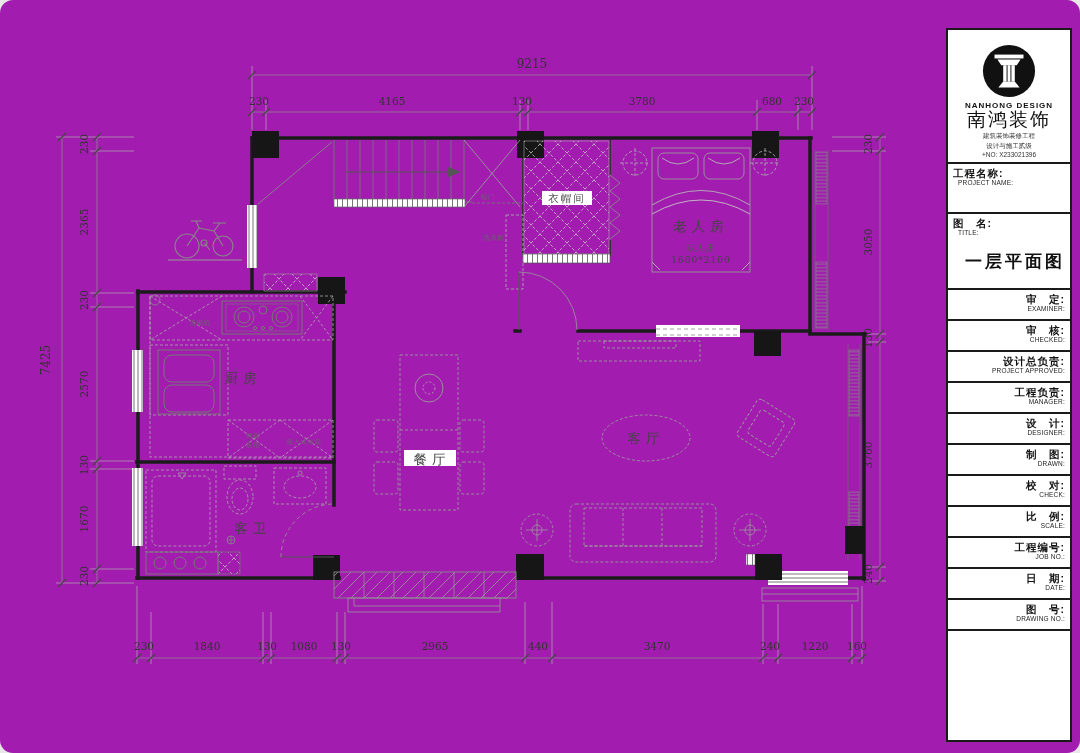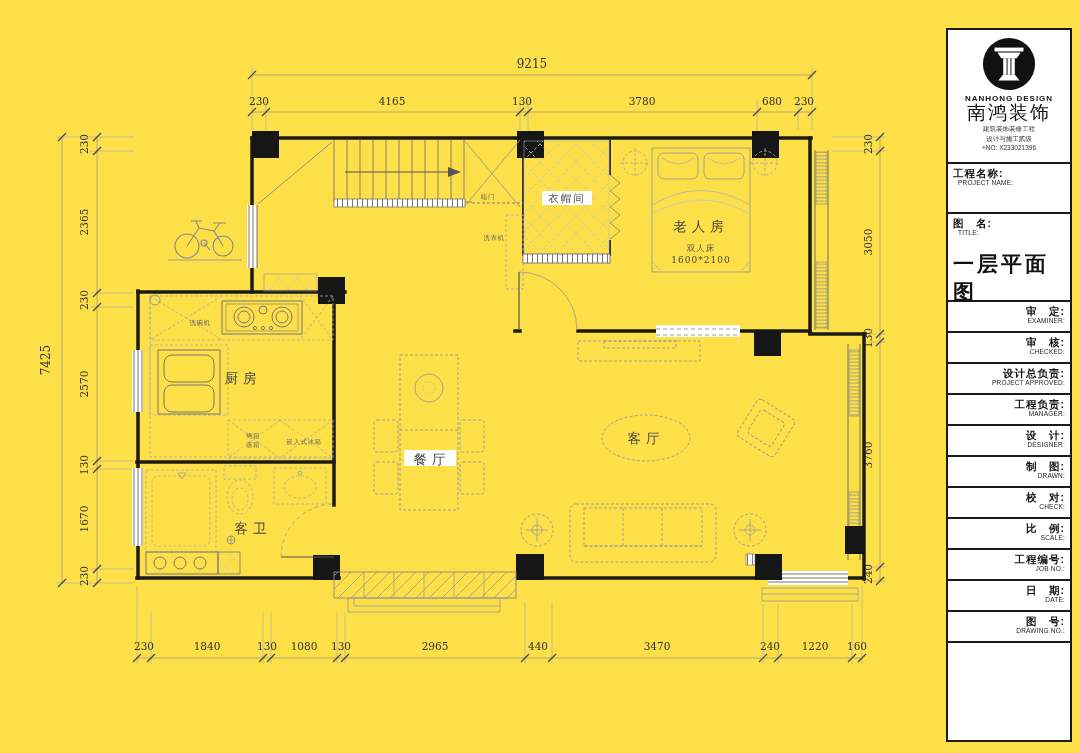--- a/index.html
+++ b/index.html
@@ -1,32 +1,32 @@
 <!DOCTYPE html>
 <html><head>
 <meta charset="utf-8">
 <style>
   html,body{margin:0;padding:0;background:#e8e8e8;}
-  #sheet{position:relative;width:1080px;height:753px;background:#fde047;overflow:hidden;
-         font-family:"Liberation Sans",sans-serif;}
+  #sheet{position:relative;width:1080px;height:753px;background:#a21caf;overflow:hidden;
+         font-family:"Liberation Sans",sans-serif;border-radius:13px;}
   #plan-svg{position:absolute;left:0;top:0;}
   
   .tb-box{position:absolute;left:946px;top:28px;width:126px;height:714px;border:2px solid #1a1a1a;
           background:#fff;display:flex;flex-direction:column;box-sizing:border-box;}
   .tb-sec{border-bottom:2px solid #1a1a1a;box-sizing:border-box;padding:3px 5px 2px 5px;flex:none;}
-  .tb-logo{height:134px;display:flex;flex-direction:column;align-items:center;justify-content:flex-start;padding-top:6px;}
+  .tb-logo{height:134px;display:flex;flex-direction:column;align-items:center;justify-content:flex-end;padding-top:6px;}
   .brand-en{font-size:8px;letter-spacing:1px;font-weight:bold;color:#111;margin-top:2px;white-space:nowrap;}
   .brand-cn{font-size:19px;font-weight:normal;color:#111;letter-spacing:2px;line-height:1.1;}
   .brand-tag{font-size:6.5px;color:#333;line-height:1.5;white-space:nowrap;}
   .tb-f1{height:50px;} .tb-f2{height:38px;}
-  .tb-title{height:88px;}
+  .tb-title{height:76px;}
   .tb-row{height:31px;text-align:right;}
   .cn{font-size:10.5px;font-weight:bold;color:#111;letter-spacing:1px;line-height:1.15;white-space:nowrap;}
   .en{font-size:6.5px;color:#222;padding-left:5px;letter-spacing:0.2px;white-space:nowrap;}
-  .title-val{font-size:21px;font-weight:bold;color:#111;letter-spacing:3px;text-align:left;margin-top:14px;}
+  .title-val{font-size:17px;font-weight:bold;color:#111;letter-spacing:3px;text-align:right;margin-top:14px;}
   .tb-notes{flex:1;border-bottom:none;}
   .note-line{font-size:7.5px;color:#111;line-height:1.45;}
   .note-tiny{font-size:5.5px;color:#333;margin-top:2px;}
   .note-hot{font-size:8px;color:#111;margin-top:6px;letter-spacing:0.3px;}
   
   .dim{font:10.5px "DejaVu Serif",serif;fill:#333;text-anchor:middle;}
   .dimL{font:12px "DejaVu Serif",serif;fill:#333;text-anchor:middle;}
   .room{fill:#444;text-anchor:middle;letter-spacing:5px;font-size:13.5px;font-family:"Liberation Sans",sans-serif;}
   .room-sm{fill:#555;text-anchor:middle;letter-spacing:2px;font-size:10.5px;font-family:"Liberation Sans",sans-serif;}
   .tiny{fill:#666;text-anchor:middle;font-size:6.5px;letter-spacing:0.5px;font-family:"Liberation Sans",sans-serif;}

